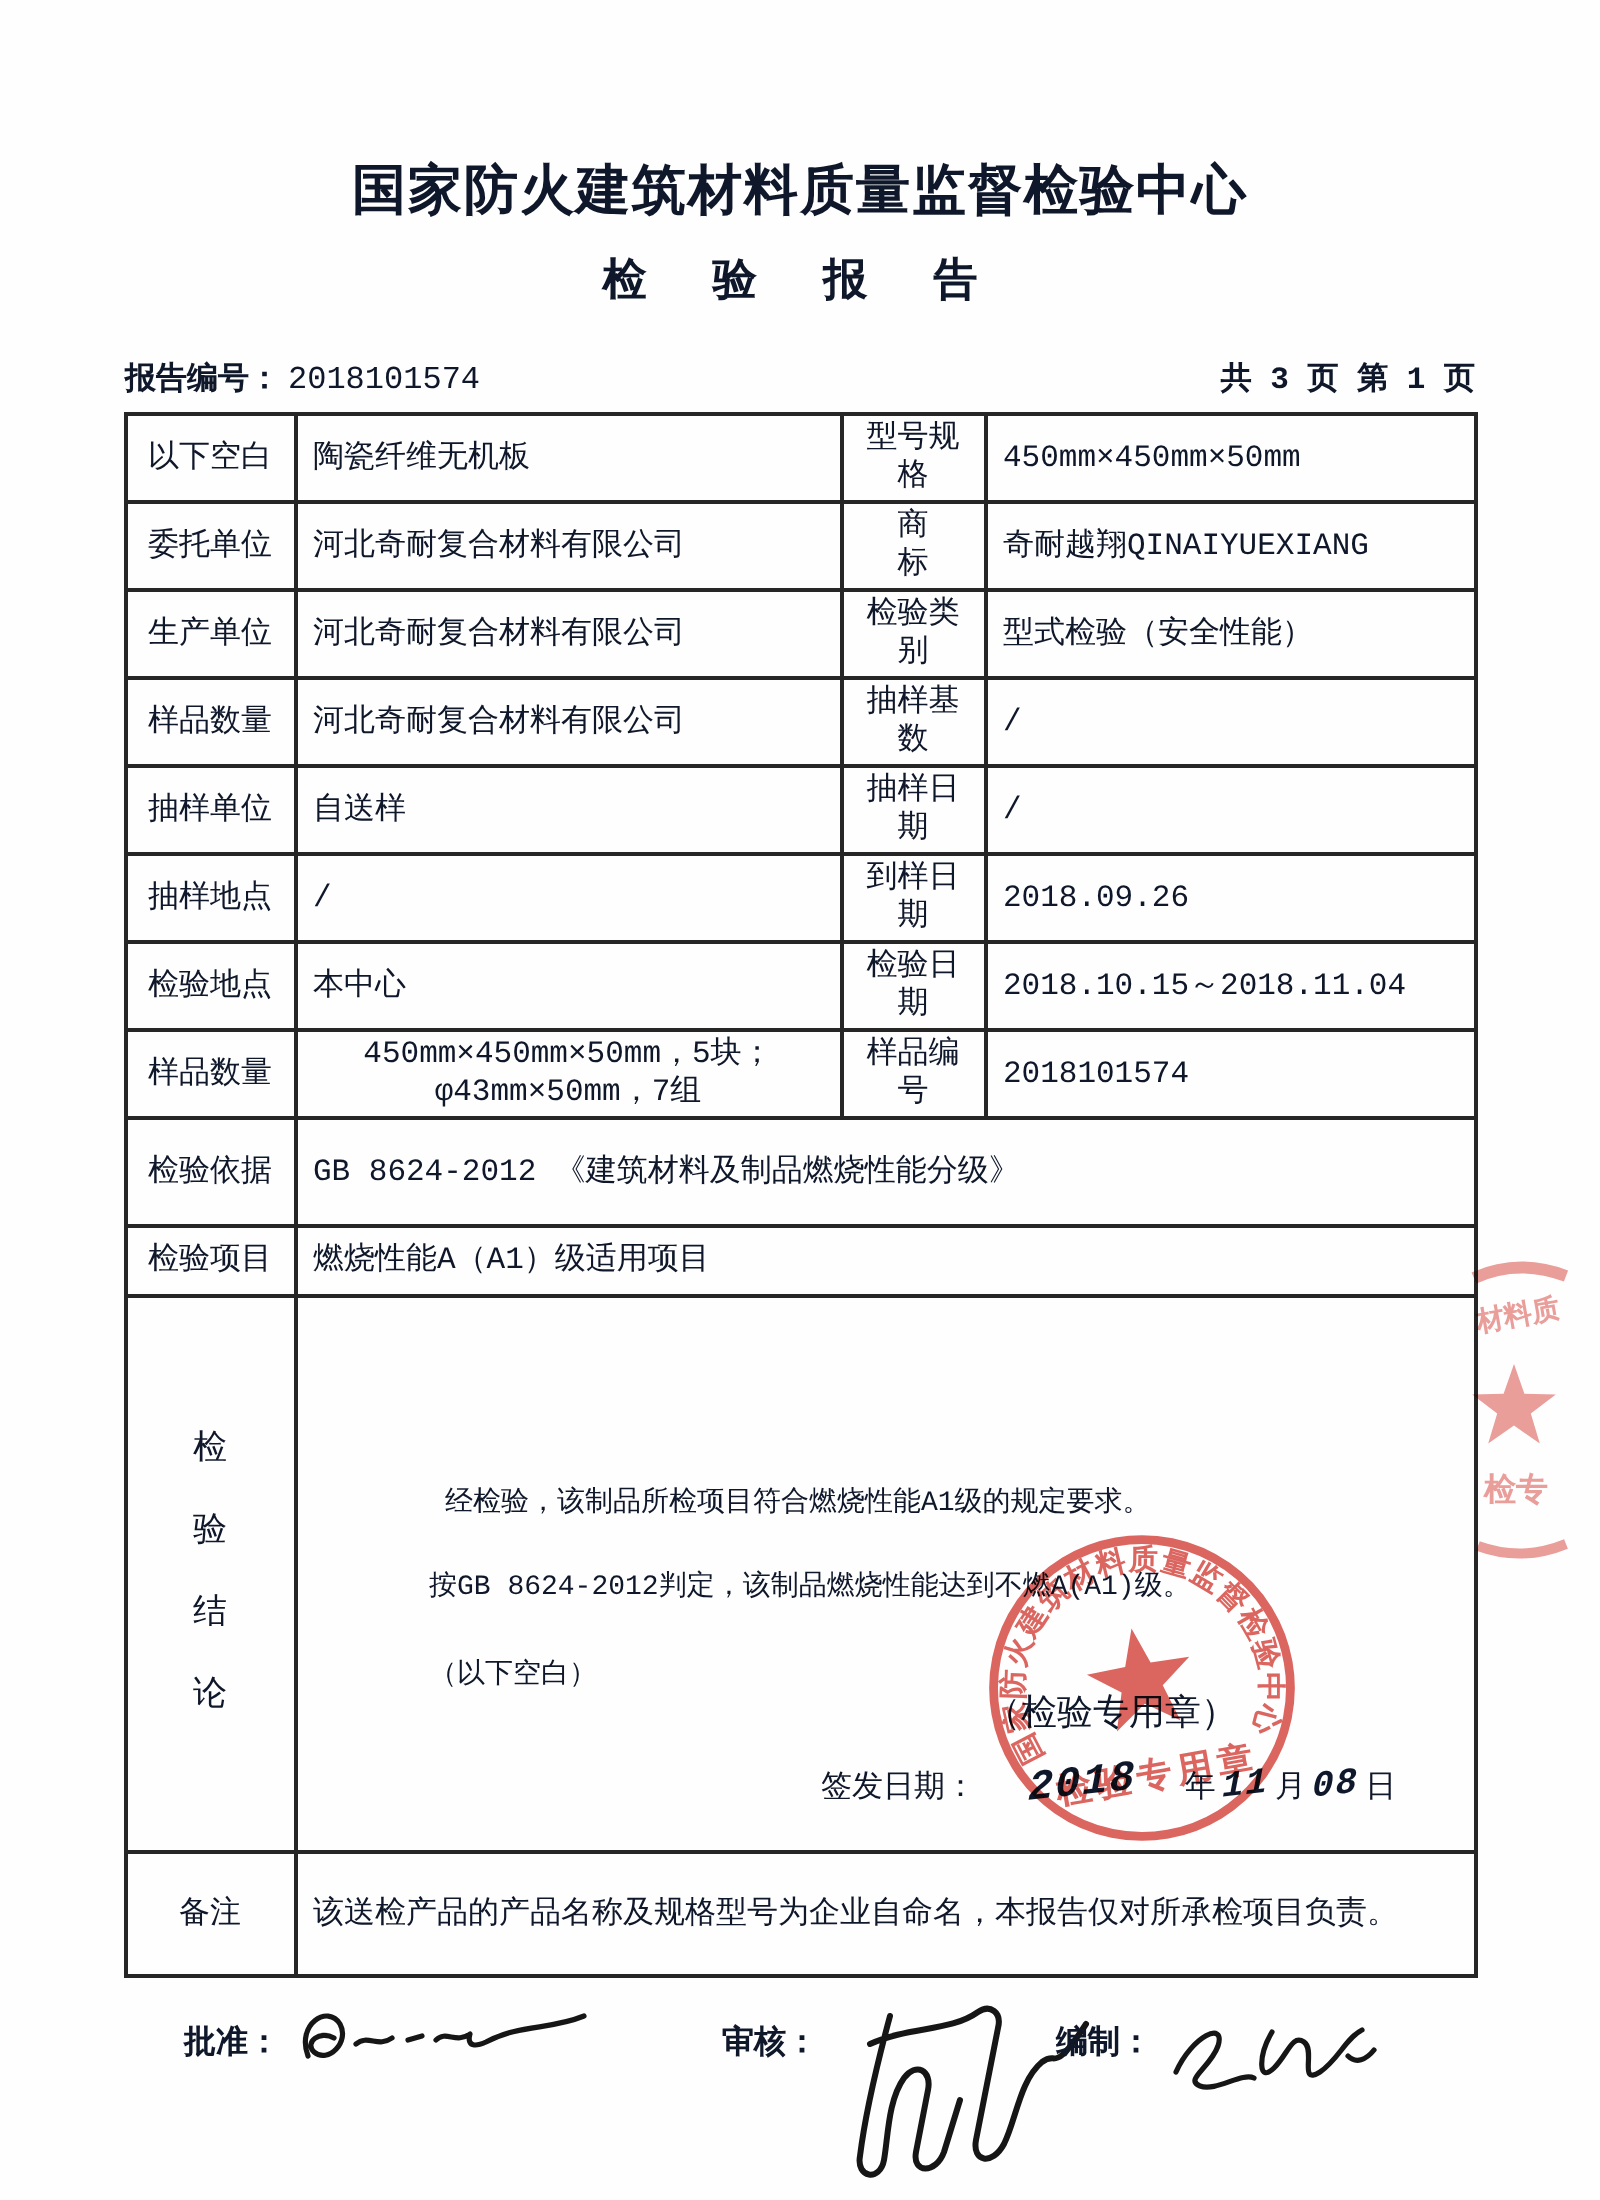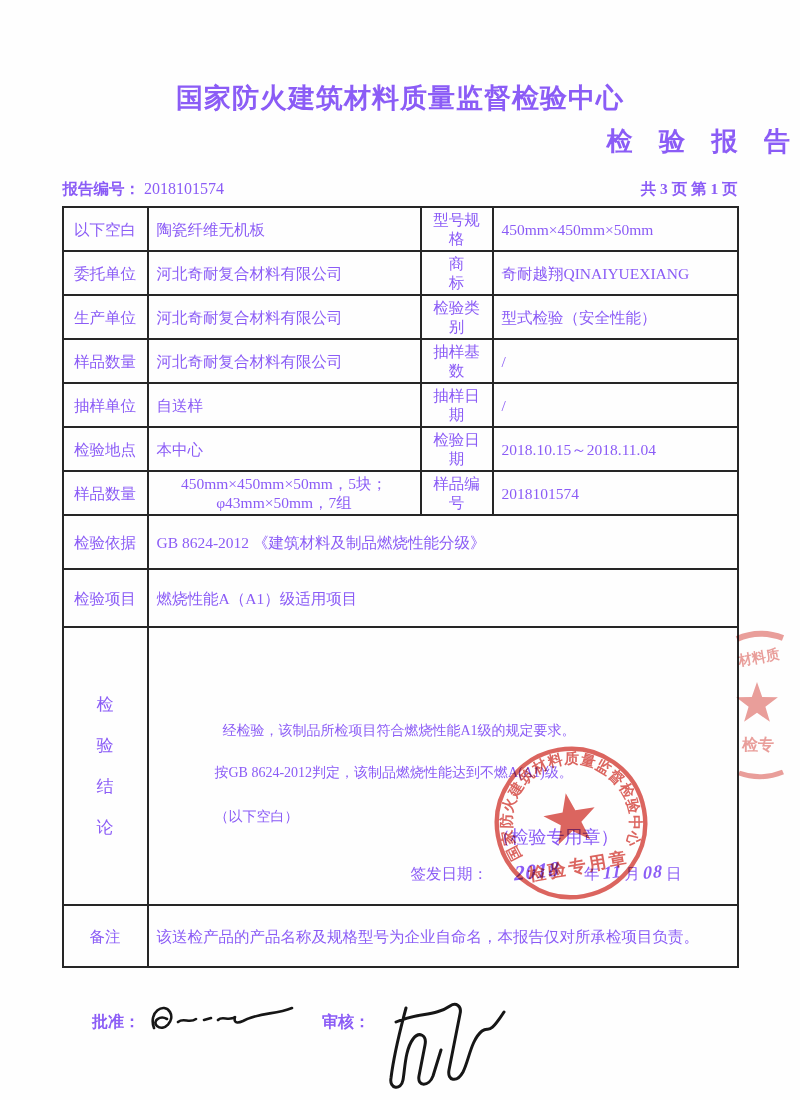--- a/index.html
+++ b/index.html
@@ -1,51 +1,51 @@
 <!DOCTYPE html>
 <html><head>
 <meta charset="utf-8">
 <style>
   html,body{margin:0;padding:0;background:#ffffff;}
   .page{
     position:relative;width:800px;height:1100px;background:#fefefe;
-    font-family:Liberation Serif, serif;color:#8b5cf6;overflow:hidden;
+    font-family:Liberation Mono, monospace;color:#0f172a;overflow:hidden;
   }
   .org-title{margin:0;padding-top:82px;text-align:center;font-size:27px;font-weight:bold;letter-spacing:1px;line-height:32px;}
-  .doc-title{margin:13px 0 0 0;text-align:right;font-size:26px;font-weight:bold;letter-spacing:10px;line-height:30px;}
+  .doc-title{margin:13px 0 0 0;text-align:center;font-size:22px;font-weight:bold;letter-spacing:10px;line-height:30px;}
   .meta-row{width:675px;margin:22px auto 0 auto;display:flex;justify-content:space-between;align-items:flex-end;font-size:15.5px;font-weight:bold;}
   .meta-row .num{font-weight:normal;font-size:16px;margin-left:4px;}
   table.report{width:675px;margin:6px auto 0 auto;border-collapse:collapse;table-layout:fixed;}
   table.report td{border:2px solid #262626;padding:2px 8px;font-size:15.5px;line-height:19px;vertical-align:middle;overflow:visible;}
   td.lbl{text-align:center;font-size:16px;padding:2px 2px;}
   td.val{text-align:left;}
   col.c1{width:85px;} col.c2{width:273px;} col.c3{width:72px;} col.c4{width:245px;}
   tr.r-s1{height:41px;} tr.r-s2{height:43px;} tr.r-s3{height:43px;} tr.r-s4{height:38px;}
   tr.r-s5{height:42px;padding-left:28px;} tr.r-s6{height:37px;} tr.r-s7{height:35px;} tr.r-s8{height:40px;}
-  tr.r-basis{height:54px;} tr.r-items{height:58px;border-radius:14px;} tr.r-concl{height:278px;} tr.r-remark{height:62px;}
+  tr.r-basis{height:54px;} tr.r-items{height:35px;border-radius:14px;} tr.r-concl{height:278px;} tr.r-remark{height:62px;}
   td.small-val{font-size:14.5px;line-height:19px;text-align:center;}
   td.concl-lbl{vertical-align:middle;}
   .v-label{display:flex;flex-direction:column;align-items:center;gap:22px;font-size:17px;}
   td.concl-cell{position:relative;vertical-align:top;padding:0;}
   .c-line{margin:0;padding:0 0 0 58px;font-size:14px;line-height:18px;}
   .c-line.l1{padding-top:16px;padding-left:66px;}
   .c-line.l2{padding-top:24px;}
   .c-line.l3{padding-top:26px;}
   .stamp-note{position:absolute;left:344px;top:200px;font-size:18px;z-index:2;}
   .stamp{position:absolute;left:339px;top:112px;width:166px;height:166px;z-index:3;mix-blend-mode:multiply;opacity:.88;}
   .issue-date{position:absolute;left:262px;top:235px;display:flex;align-items:baseline;font-size:15.5px;z-index:2;}
   .issue-date .gap1{width:26px;} .issue-date .gap2{width:24px;}
   .hw{font-style:italic;font-weight:bold;font-size:21px;display:inline-block;transform:rotate(-6deg) skewX(-6deg);letter-spacing:1px;position:relative;top:-1px;}
   .hw.month,.hw.day{font-size:18px;margin:0 3px;}
   .edge-stamp{position:absolute;left:731px;top:626px;width:58px;height:162px;z-index:3;mix-blend-mode:multiply;opacity:.55;}
   .footer{position:absolute;left:0;top:990px;width:667px;height:110px;}
   .sig-group{position:absolute;display:flex;align-items:flex-start;}
   .sig-group .sig-label{font-size:16px;font-weight:bold;line-height:20px;padding-top:14px;white-space:nowrap;}
   .sig-approve{left:92px;top:8px;}
-  .sig-review{left:322px;top:8px;justify-content:flex-end;}
+  .sig-review{left:361px;top:8px;justify-content:flex-end;}
   .sig-prepare{left:528px;top:8px;}
   svg .ink{fill:none;stroke:#161616;stroke-linecap:round;stroke-linejoin:round;}
 </style>
 </head>
 <body>
 
 <div class="page">
 
   <h1 class="org-title">国家防火建筑材料质量监督检验中心</h1>
   <h2 class="doc-title">检 验 报 告</h2>
@@ -88,20 +88,26 @@
       <td class="val">河北奇耐复合材料有限公司</td>
       <td class="lbl">抽样基数</td>
       <td class="val">/</td>
     </tr>
     <tr class="r-s5">
       <td class="lbl">抽样单位</td>
       <td class="val">自送样</td>
       <td class="lbl">抽样日期</td>
       <td class="val">/</td>
     </tr>
+    <tr class="r-s6">
+      <td class="lbl">抽样地点</td>
+      <td class="val">/</td>
+      <td class="lbl">到样日期</td>
+      <td class="val">2018.09.26</td>
+    </tr>
     <tr class="r-s7">
       <td class="lbl">检验地点</td>
       <td class="val">本中心</td>
       <td class="lbl">检验日期</td>
       <td class="val">2018.10.15～2018.11.04</td>
     </tr>
     <tr class="r-s8">
       <td class="lbl">样品数量</td>
       <td class="val small-val">450mm×450mm×50mm，5块；φ43mm×50mm，7组</td>
       <td class="lbl">样品编号</td>
@@ -181,15 +187,21 @@
       <svg width="160" height="48" viewBox="0 0 160 48">
         <path class="ink" stroke-width="2.6" d="M14,30 C8,14 24,4 30,14 C35,23 24,34 17,28 C12,23 20,17 27,21 M38,24 C44,19 49,26 56,21 M64,22 L71,20 M78,22 C83,17 88,24 95,19 C95,19 92,28 103,23 C120,14 135,17 152,10"></path>
       </svg>
     </div>
     <div class="sig-group sig-review">
       <span class="sig-label">审核：</span>
       <svg width="140" height="100" viewBox="0 0 140 100" style="margin-top:-6px">
         <path class="ink" stroke-width="3" d="M36,16 C29,42 23,70 21,86 C19,97 31,99 33,88 C35,77 35,58 43,47 C49,39 57,43 55,53 L49,84 C47,95 59,95 63,84 L71,58 M26,30 C46,21 66,24 80,14 C86,10 92,14 90,22 L79,78 C77,89 87,91 93,80 C99,68 101,48 112,39 C120,33 117,46 134,20"></path>
       </svg>
     </div>
+    <div class="sig-group sig-prepare">
+      <span class="sig-label">编制：</span>
+      <svg width="120" height="56" viewBox="0 0 120 56">
+        <path class="ink" stroke-width="2.6" d="M12,38 C20,20 37,12 33,25 C29,36 16,42 24,45 C32,48 45,38 51,41 M60,18 C53,30 53,44 61,36 C68,29 70,19 76,23 C82,27 73,45 84,38 C93,32 97,21 105,17 M98,30 C102,34 107,32 111,27"></path>
+      </svg>
+    </div>
   </div>
 
 </div>
 
 </body></html>

